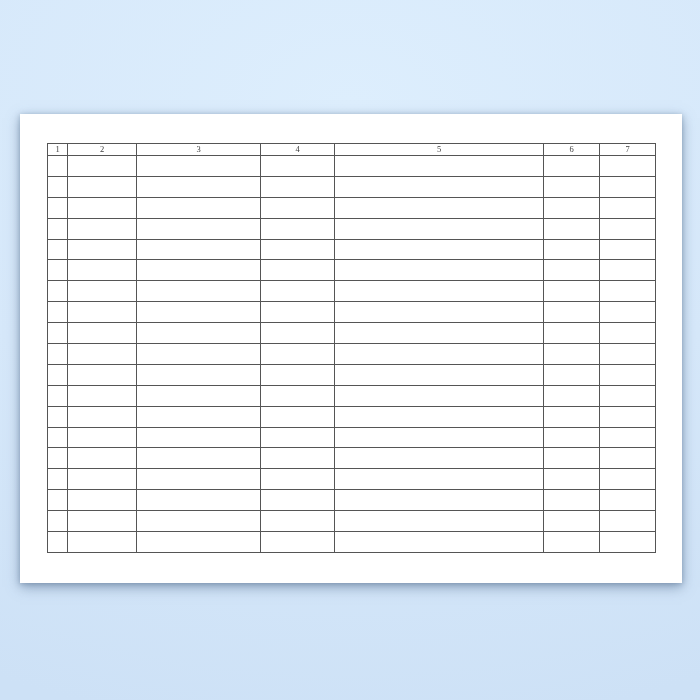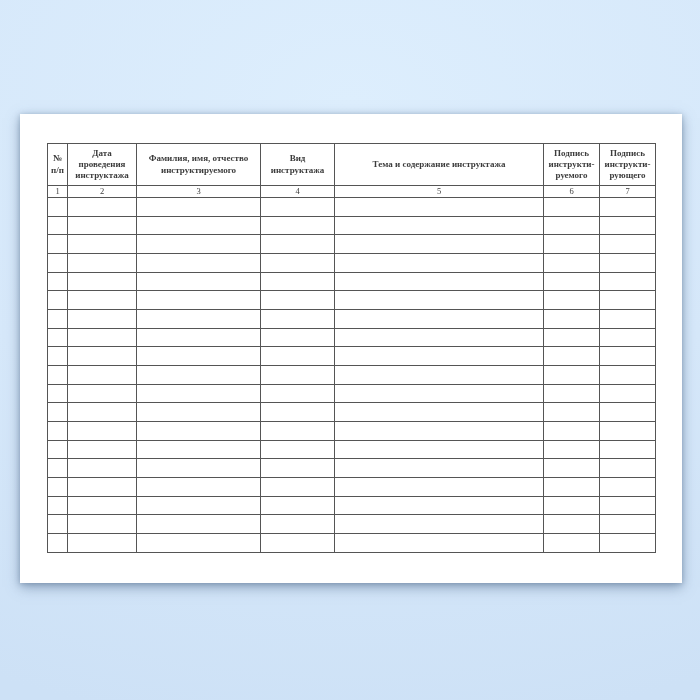--- a/index.html
+++ b/index.html
@@ -51,29 +51,20 @@
       <colgroup>
         <col style="width:20px">
         <col style="width:69px">
         <col style="width:124px">
         <col style="width:74px">
         <col style="width:209px">
         <col style="width:56px">
         <col style="width:56px">
       </colgroup>
       <thead>
-        <tr class="header-row">
-          <th>№ п/п</th>
-          <th>Дата проведения инструктажа</th>
-          <th>Фамилия, имя, отчество инструктируемого</th>
-          <th>Вид инструктажа</th>
-          <th>Тема и содержание инструктажа</th>
-          <th>Подпись инструкти-руемого</th>
-          <th>Подпись инструкти-рующего</th>
-        </tr>
         <tr class="number-row">
           <td>1</td>
           <td>2</td>
           <td>3</td>
           <td>4</td>
           <td>5</td>
           <td>6</td>
           <td>7</td>
         </tr>
       </thead>

